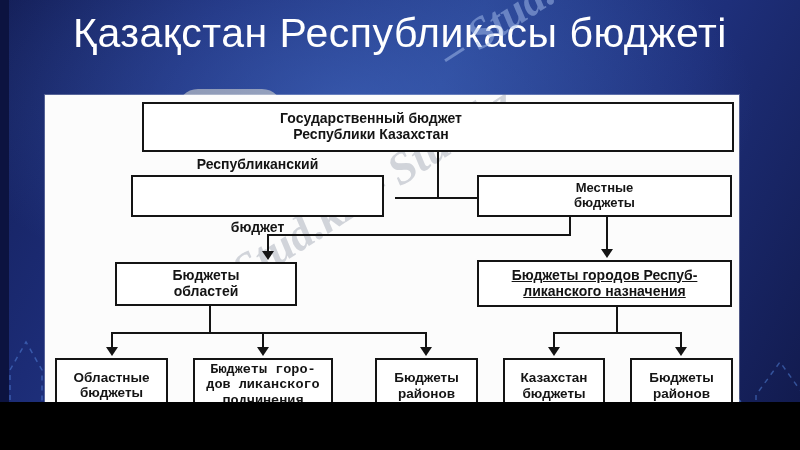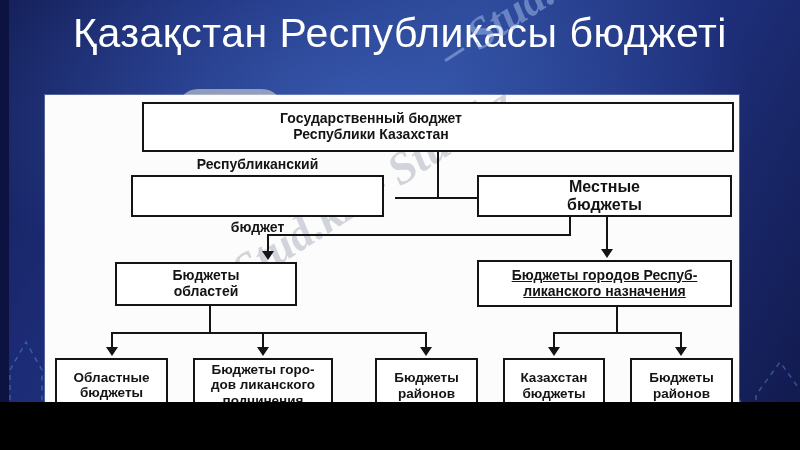--- a/index.html
+++ b/index.html
@@ -39,25 +39,25 @@
   }
   
   .node{
     position:absolute;box-sizing:border-box;background:#fff;border:2px solid #141414;
     display:flex;flex-direction:column;justify-content:center;align-items:center;
     font-weight:bold;color:#141414;text-align:center;line-height:1.14;
   }
   .node span{display:block;}
   .n-state{left:97px;top:7px;width:592px;height:50px;font-size:14px;padding-right:134px;}
   .n-republican{left:86px;top:80px;width:253px;height:42px;font-size:14px;gap:47px;}
-  .n-local{left:432px;top:80px;width:255px;height:42px;font-size:16px;}
+  .n-local{left:432px;top:80px;width:255px;height:42px;font-size:13px;}
   .n-oblast{left:70px;top:167px;width:182px;height:44px;font-size:14px;}
   .n-repcities{left:432px;top:165px;width:255px;height:47px;font-size:14px;text-decoration:underline;}
   .n-b1{left:10px;top:263px;width:113px;height:54px;font-size:13.5px;}
-  .n-b2{left:148px;top:263px;width:140px;height:54px;font-size:13.5px;}
+  .n-b2{left:148px;top:263px;width:140px;height:54px;font-size:13.5px;font-family:Liberation Mono, monospace;}
   .n-b3{left:330px;top:263px;width:103px;height:55px;font-size:13.5px;}
   .n-b4{left:458px;top:263px;width:102px;height:55px;font-size:13.5px;}
   .n-b5{left:585px;top:263px;width:103px;height:55px;font-size:13.5px;}
   
   .line{position:absolute;background:#141414;}
   .ah{position:absolute;width:0;height:0;border-left:6px solid transparent;
       border-right:6px solid transparent;border-top:9px solid #141414;}
 </style>
 </head>
 <body>

